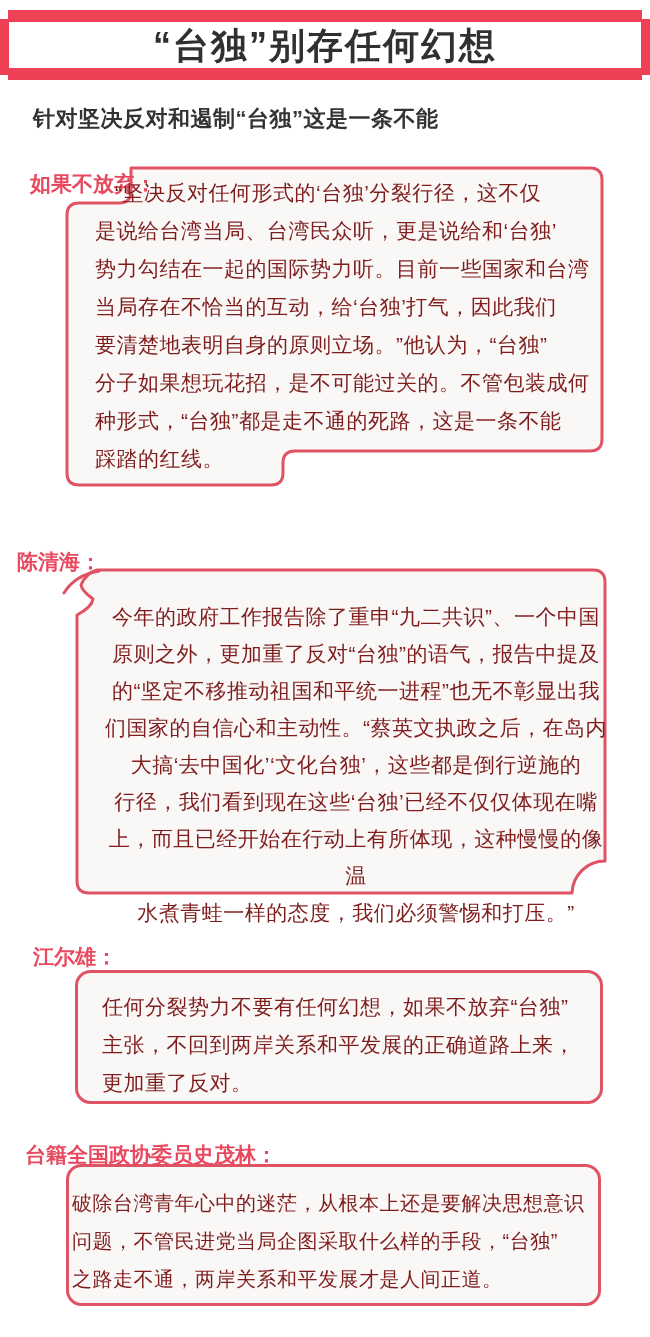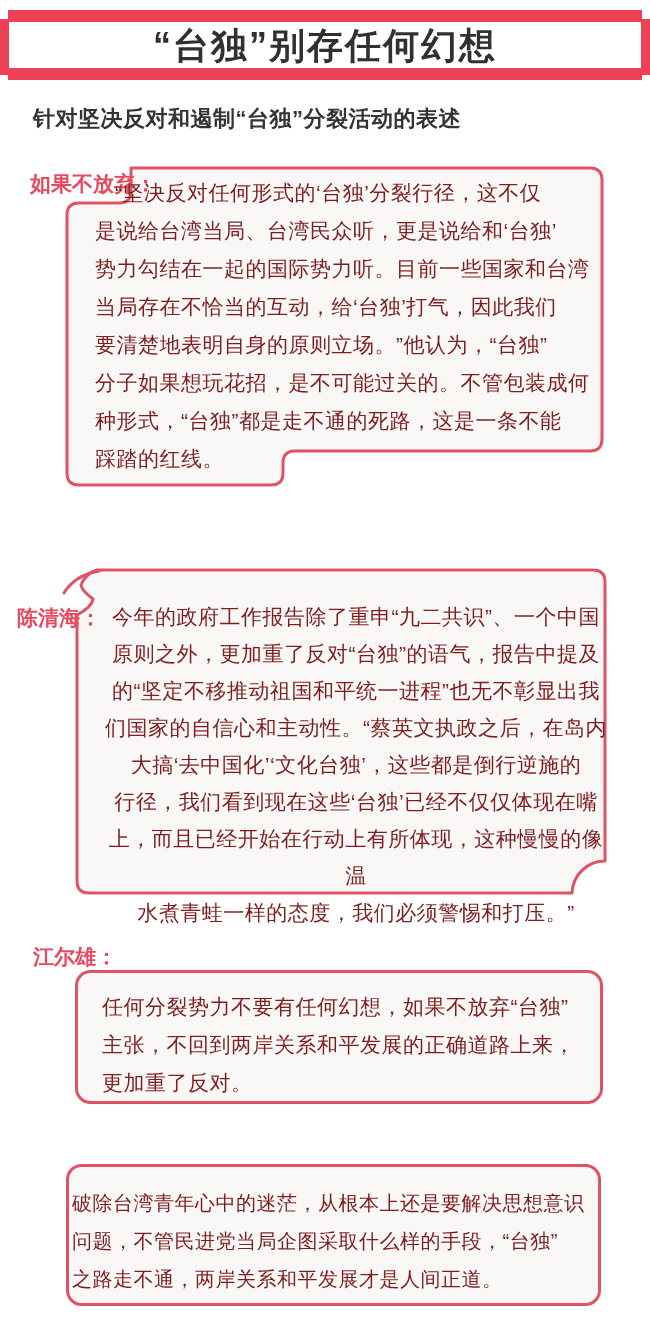--- a/index.html
+++ b/index.html
@@ -33,38 +33,38 @@
   }
   .quote-text{
     position:absolute;color:#7f1d1d;font-size:21px;line-height:38px;
     white-space:pre-line;letter-spacing:0.5px;
   }
   #text-1{left:95px;top:174px;width:505px;text-indent:20px;}
   #text-2{left:100px;top:598px;width:512px;line-height:37px;text-align:center;}
   #text-3{left:102px;top:988px;width:495px;}
   #text-4{left:72px;top:1184px;width:520px;font-size:20px;}
   #speaker-1{left:30px;top:170px;}
-  #speaker-2{left:17px;top:604px;}
+  #speaker-2{left:17px;top:548px;}
   #speaker-3{left:33px;top:943px;}
   #speaker-4{left:25px;top:1141px;}
 </style>
 </head>
 <body>
 
 <div id="stage">
 
   <div class="banner">
     <div class="band top"></div>
     <div class="band bottom"></div>
     <div class="band left"></div>
     <div class="band right"></div>
     <div class="banner-text">“台独”别存任何幻想</div>
   </div>
 
-  <div class="subtitle">针对坚决反对和遏制“台独”分裂活动的表述</div>
+  <div class="subtitle">针对坚决反对和遏制“台独”这是一条不能</div>
 
   <svg class="bubble-svg" style="left:60px;top:160px;" width="550" height="335" viewBox="0 0 550 335">
     <path d="M 71 8 H 530 Q 542 8 542 20 V 279 Q 542 291 530 291 H 235 Q 223 291 223 303 V 313 Q 223 325 211 325 H 19 Q 7 325 7 313 V 55 Q 7 43 19 43 H 59 Q 71 43 71 31 Z"></path>
   </svg>
   <div class="speaker" id="speaker-1">如果不放弃：</div>
   <div class="quote-text" id="text-1">“坚决反对任何形式的‘台独’分裂行径，这不仅
 是说给台湾当局、台湾民众听，更是说给和‘台独’
 势力勾结在一起的国际势力听。目前一些国家和台湾
 当局存在不恰当的互动，给‘台独’打气，因此我们
 要清楚地表明自身的原则立场。”他认为，“台独”
@@ -90,17 +90,18 @@
     <rect x="1.5" y="1.5" width="525" height="131" rx="14"></rect>
   </svg>
   <div class="speaker" id="speaker-3">江尔雄：</div>
   <div class="quote-text" id="text-3">任何分裂势力不要有任何幻想，如果不放弃“台独”
 主张，不回到两岸关系和平发展的正确道路上来，
 更加重了反对。</div>
 
   <svg class="bubble-svg" style="left:66px;top:1164px;" width="537" height="144" viewBox="0 0 537 144">
     <rect x="1.5" y="1.5" width="532" height="139" rx="14"></rect>
   </svg>
+  <div class="speaker" id="speaker-4">台籍全国政协委员史茂林：</div>
   <div class="quote-text" id="text-4">破除台湾青年心中的迷茫，从根本上还是要解决思想意识
 问题，不管民进党当局企图采取什么样的手段，“台独”
 之路走不通，两岸关系和平发展才是人间正道。</div>
 
 </div>
 
 </body></html>

